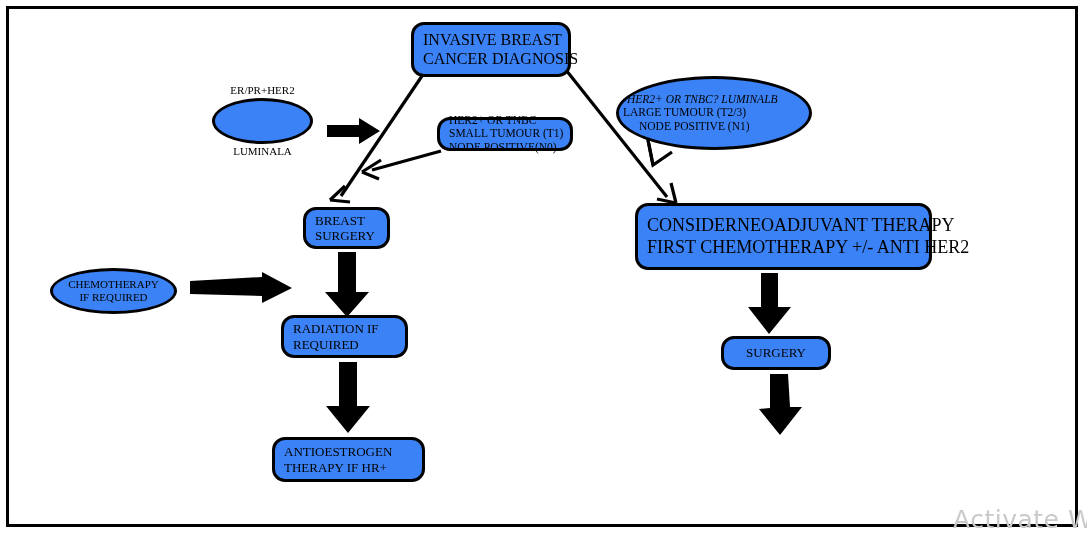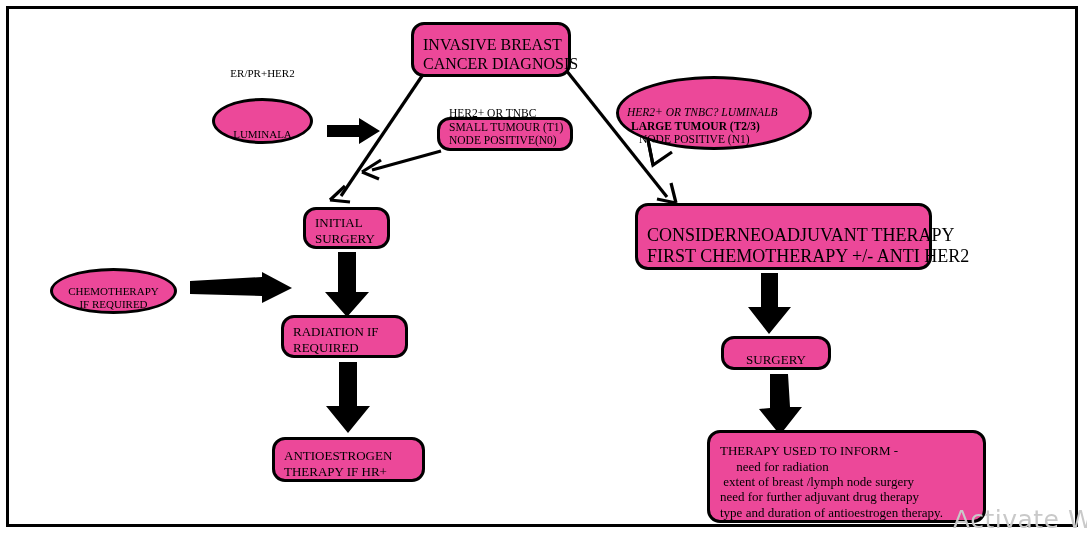--- a/index.html
+++ b/index.html
@@ -21,25 +21,25 @@
     top: 6px;
     width: 1072px;
     height: 521px;
     border: 3px solid #000000;
     box-sizing: border-box;
   }
   .node {
     position: absolute;
     box-sizing: border-box;
     border: 3px solid #000000;
-    background: #ec4899;
+    background: #3b82f6;
     color: #000000;
     display: flex;
     flex-direction: column;
-    justify-content: flex-end;
+    justify-content: center;
     line-height: 1.18;
   }
   .rbox {
     border-radius: 13px;
   }
   .ellipse {
     border-radius: 50%;
     align-items: center;
     text-align: center;
   }
@@ -121,31 +121,31 @@
   </div>
 
   <div class="node rbox pad" style="left:437px; top:117px; width:136px; height:34px; font-size:11.5px;">
     <span class="ln">HER2+ OR TNBC</span>
     <span class="ln">SMALL TUMOUR (T1)</span>
     <span class="ln">NODE POSITIVE(N0)</span>
   </div>
 
   <div class="node ellipse" style="left:616px; top:76px; width:196px; height:74px; font-size:11.5px; align-items:flex-start;">
     <span class="ln" style="margin-left:8px;font-style:italic;">HER2+ OR TNBC? LUMINALB</span>
-    <span class="ln" style="margin-left:12px;font-weight:bold;">LARGE TUMOUR (T2/3)</span>
+    <span class="ln" style="margin-left:4px;">LARGE TUMOUR (T2/3)</span>
     <span class="ln" style="margin-left:20px;">NODE POSITIVE (N1)</span>
   </div>
 
   <svg class="lineart" viewBox="0 0 1087 536">
     <path d="M648,140 L653,165 L672,152" stroke="#000" stroke-width="3.2" fill="#fff"></path>
     <path d="M648,140 L653,165" stroke="#000" stroke-width="3.2" fill="none"></path>
   </svg>
 
   <div class="node rbox pad" style="left:303px; top:207px; width:87px; height:42px; font-size:13px;">
-    <span class="ln">INITIAL</span>
+    <span class="ln">BREAST</span>
     <span class="ln">SURGERY</span>
   </div>
 
   <div class="blockarrow" style="left:324px; top:252px;">
     <svg width="46" height="66" viewBox="0 0 46 66">
       <polygon points="14,0 32,0 32,40 45,40 23,65 1,40 14,40" fill="#000"></polygon>
     </svg>
   </div>
 
   <div class="node ellipse" style="left:50px; top:268px; width:127px; height:46px; font-size:11px;">
@@ -189,23 +189,16 @@
   <div class="node rbox pad" style="left:721px; top:336px; width:110px; height:34px; font-size:13px; align-items:center;">
     <span class="ln">SURGERY</span>
   </div>
 
   <div class="blockarrow" style="left:757px; top:374px;">
     <svg width="46" height="62" viewBox="0 0 46 62">
       <polygon points="13,0 31,0 33,33 45,33 23,61 2,35 13,34" fill="#000"></polygon>
     </svg>
   </div>
 
-  <div class="node rbox" style="left:707px; top:430px; width:279px; height:93px; font-size:13px; padding:0 10px;">
-    <span class="ln">THERAPY USED TO INFORM -</span>
-    <span class="ln">     need for radiation</span>
-    <span class="ln"> extent of breast /lymph node surgery</span>
-    <span class="ln">need for further adjuvant drug therapy</span>
-    <span class="ln">type and duration of antioestrogen therapy.</span>
-  </div>
 
   <div class="watermark" style="left:953px; top:505px;">Activate Windo</div>
 
 </div>
 
 </body></html>

